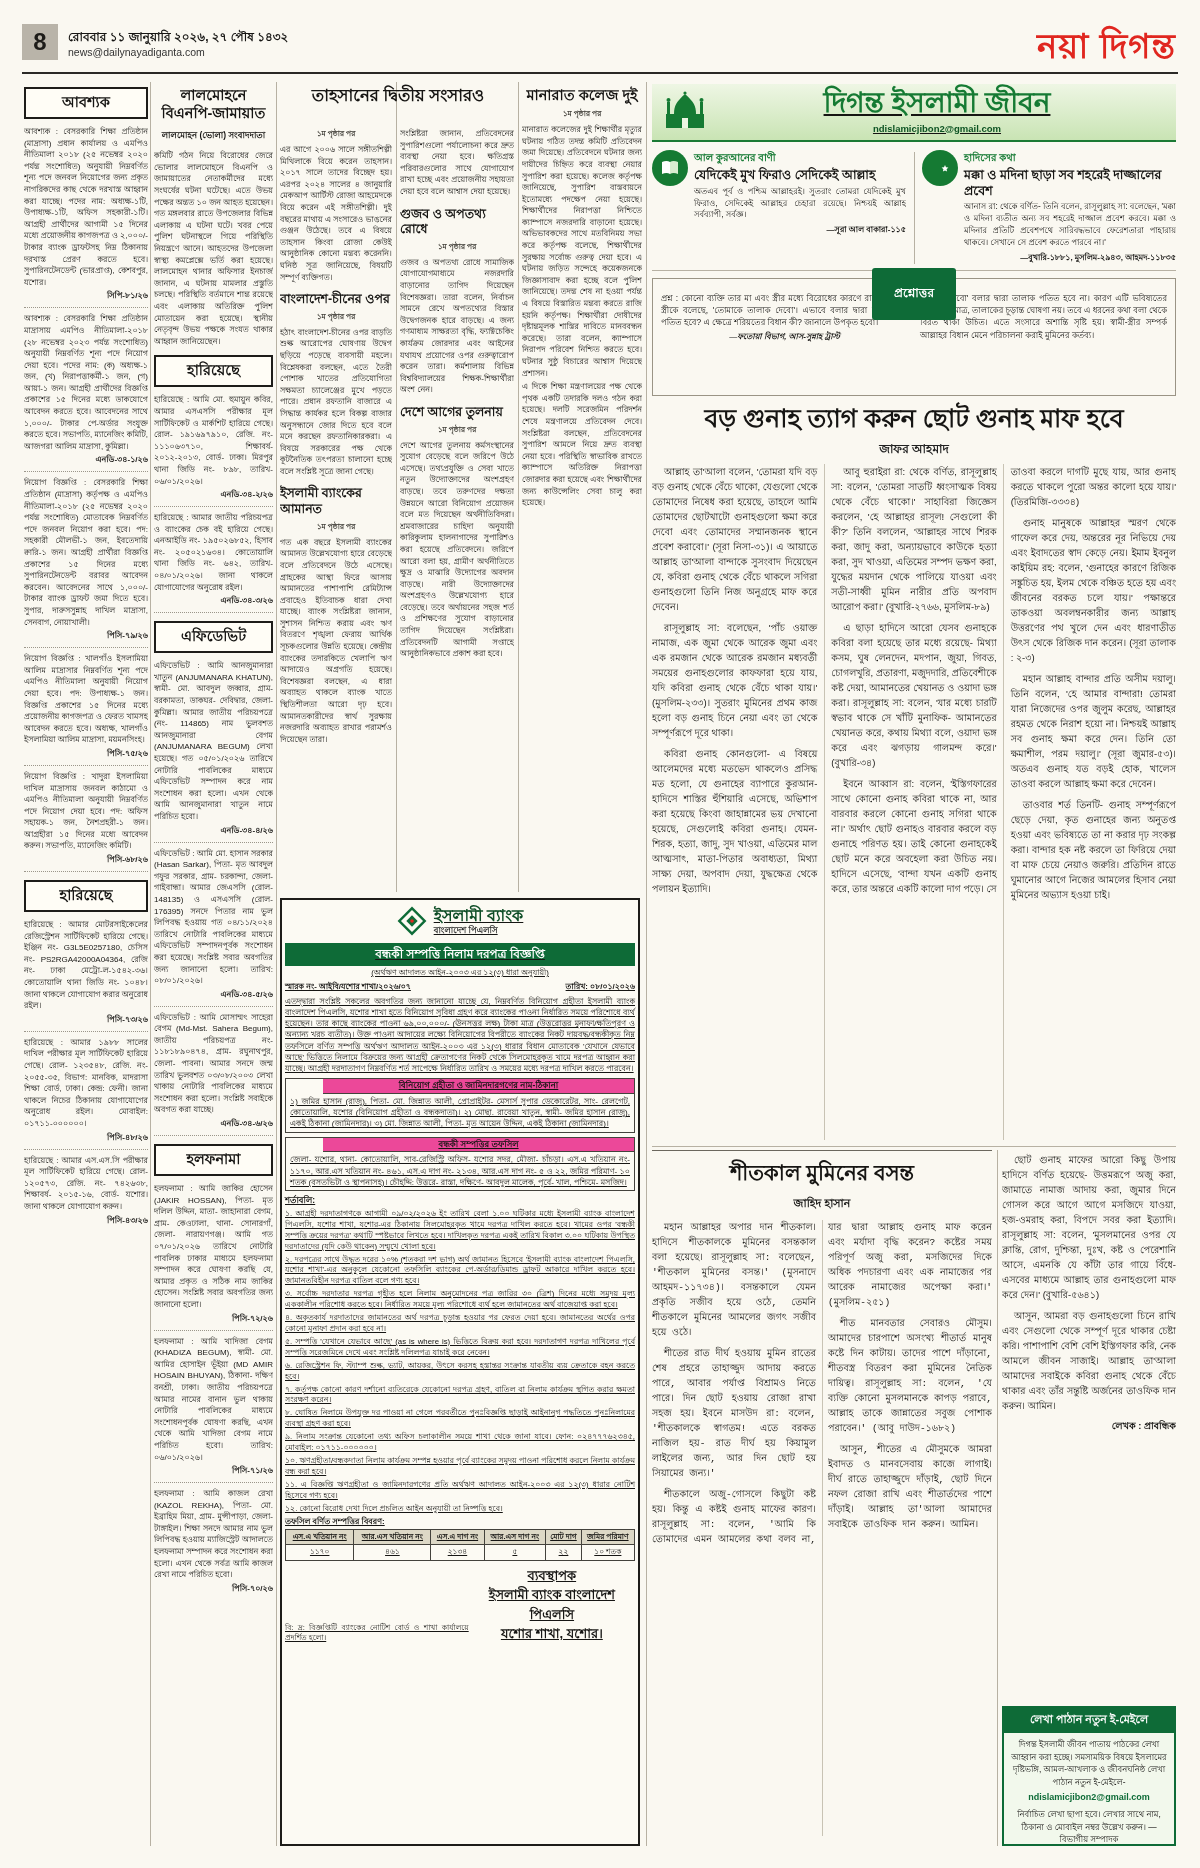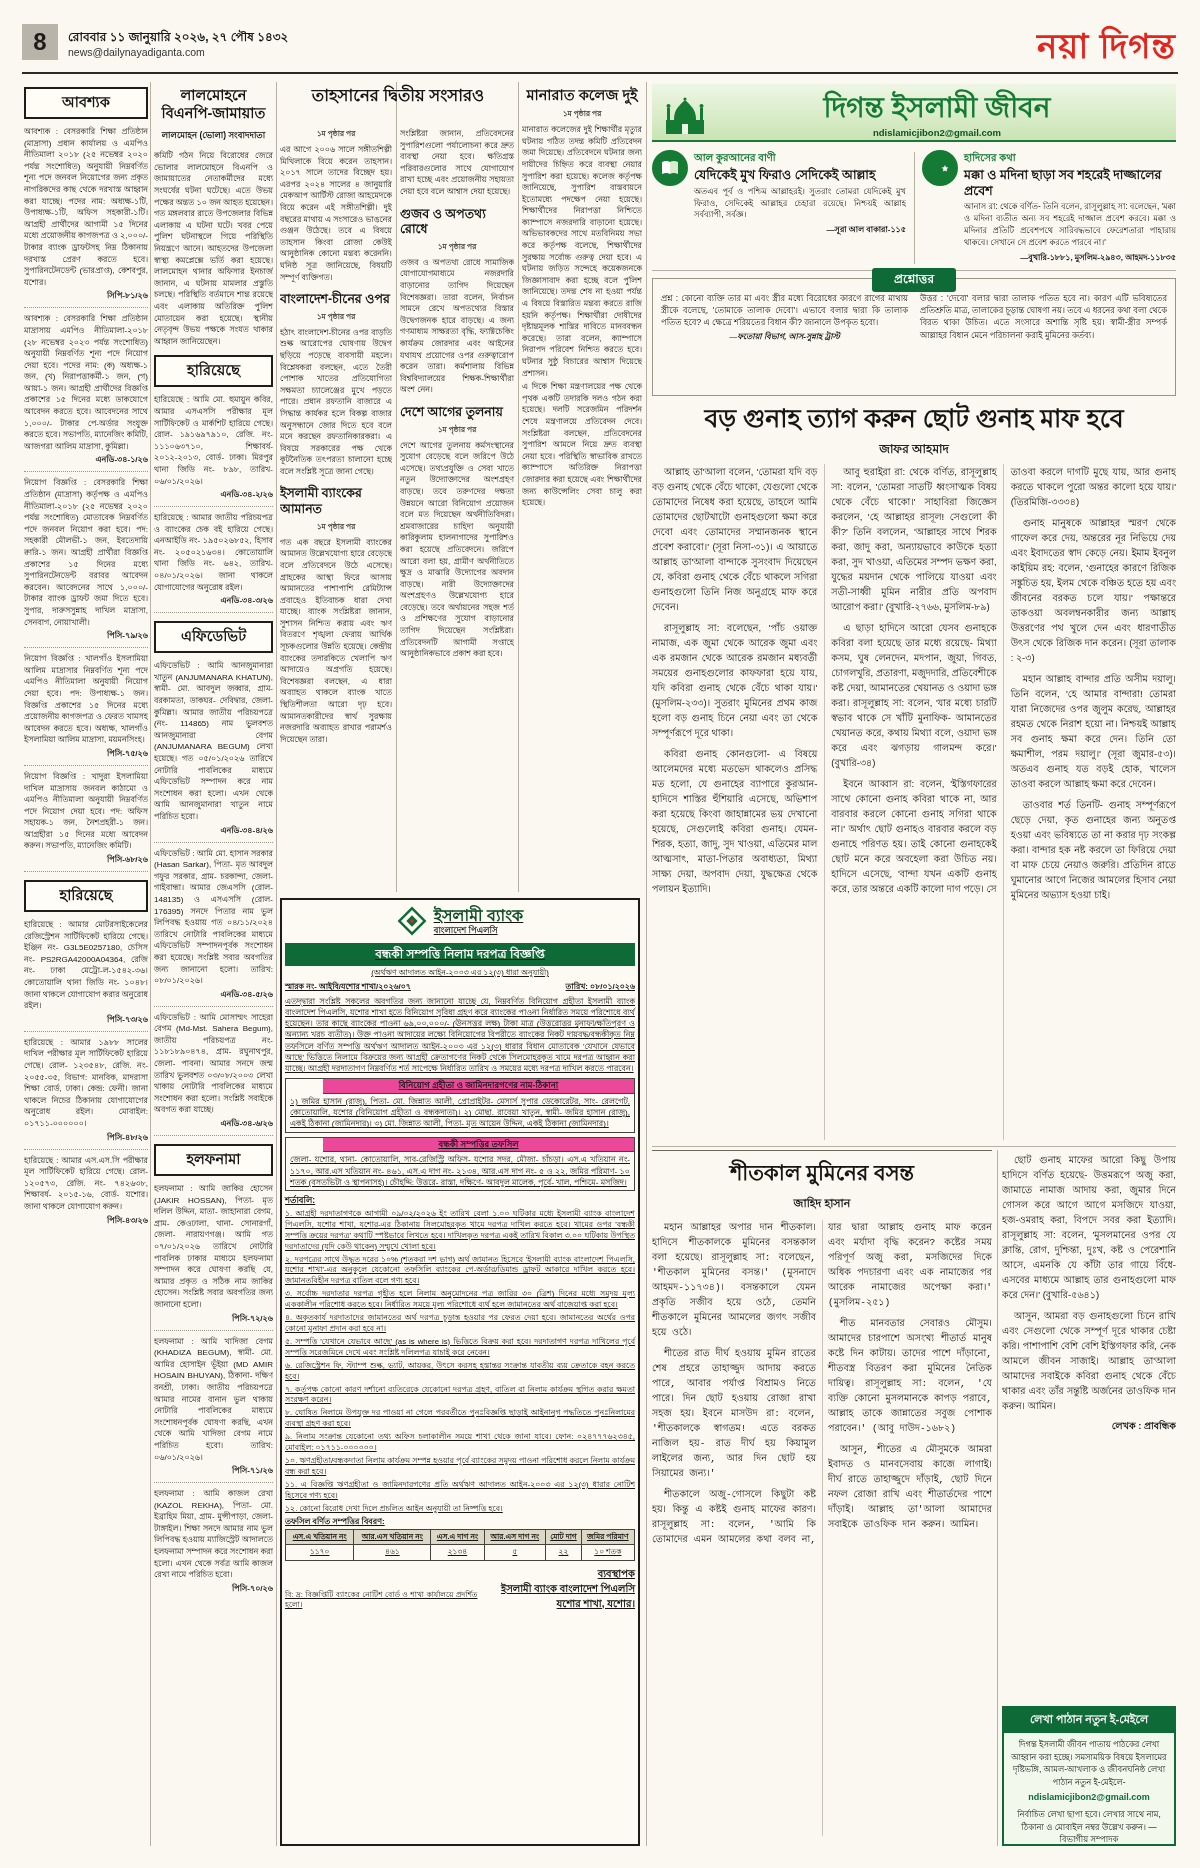--- a/index.html
+++ b/index.html
@@ -42,36 +42,36 @@
   .nt-box-h { background:#ec4899; border-bottom:1px solid #44423c; font-weight:bold; text-align:center; font-size:8.5px; padding:1px 0;margin-left:37px; }
   .nt-box-b { padding:2px 4px; text-align:justify; font-size:8px; }
   .nt-terms-h { font-weight:bold; font-size:8.5px; margin-bottom:2px; }
   .nt-term { text-align:justify; font-size:7.8px; margin-bottom:2px; }
   .nt-cap { font-weight:bold; font-size:8px; margin:2px 0 1px; }
   .nt-table { width:100%; border-collapse:collapse; margin-bottom:5px; }
   .nt-table th, .nt-table td { border:1px solid #44423c; font-size:7.5px; text-align:center; padding:2px 1px; }
   .nt-table th { background:#ddd8c6; font-weight:bold; }
   .nt-foot { display:flex; justify-content:space-between; align-items:flex-end; }
   .nt-note { font-size:7.5px; width:55%; text-align:justify; }
-  .nt-sig { font-size:10px; font-weight:bold; text-align:right; line-height:1.5; }
+  .nt-sig { font-size:13px; font-weight:bold; text-align:center; line-height:1.5; }
 
   
-  .il-band { position:absolute; left:652px; top:84px; width:524px; height:58px; background:linear-gradient(180deg,#eef6e4,#c9e4b4); border-bottom:2px solid #1b7a34; display:flex; align-items:flex-end; padding:0 10px; }
+  .il-band { position:absolute; left:652px; top:84px; width:524px; height:58px; background:linear-gradient(180deg,#eef6e4,#c9e4b4); border-bottom:2px solid #1b7a34; display:flex; align-items:center; padding:0 10px;text-decoration:underline; }
   .il-center { flex:1; text-align:center; }
   .il-title { font-size:28px; font-weight:bold; color:#157a33; line-height:1.05; }
   .il-mail { font-size:9.5px; color:#0d5323; text-decoration:none; font-weight:bold; }
   .qbox { position:absolute; top:150px; height:116px; display:flex; gap:6px; overflow:hidden; }
   .qicon { width:36px; height:36px; border-radius:50%; background:#157a33; flex:0 0 36px; display:flex; align-items:center; justify-content:center; }
   .qlabel { color:#157a33; font-weight:bold; font-size:10px; }
   .qhead { font-weight:bold; font-size:12.5px; line-height:1.25; margin:1px 0 2px; }
   .qbody { font-size:8.2px; line-height:1.45; text-align:justify; }
   .qsource { font-size:8px; font-weight:bold; text-align:right; margin-top:2px; }
 
   .qa { position:absolute; left:652px; top:278px; width:524px; height:118px; border:1px solid #9a9485; padding:13px 8px 4px; }
-  .qa-pill { position:absolute; top:-11px; left:50%; transform:translateX(-50%); background:#0e6b37; color:#fff; font-weight:bold; font-size:12px; padding:2px 22px; border-radius:3px; }
+  .qa-pill { position:absolute; top:-11px; left:50%; transform:translateX(-50%); background:#0e6b37; color:#fff; font-weight:bold; font-size:12px; padding:16px 22px; border-radius:3px; }
   .qa-cols { display:flex; gap:12px; height:96px; overflow:hidden; }
   .qa-col { flex:1; font-size:8.4px; line-height:1.45; text-align:justify; }
   .qa-src { font-style:italic; font-weight:bold; font-size:8px; text-align:center; margin-top:2px; }
 
   .art1-head { position:absolute; left:652px; top:404px; width:524px; font-size:25px; font-weight:bold; text-align:center; line-height:1.15; }
   .art1-author { position:absolute; left:652px; top:440px; width:524px; font-size:12px; font-weight:bold; text-align:center; color:#222; }
   .art1-body { position:absolute; left:652px; top:464px; width:524px; height:676px; column-count:3; column-gap:14px; column-rule:1px solid #c8c3b4; overflow:hidden; }
   .ap { font-size:9.5px; line-height:1.58; text-align:justify; margin-bottom:6px; text-indent:12px; }
   .cont-col { position:absolute; left:1002px; top:1152px; width:174px; height:548px; overflow:hidden; }
   .byline { font-size:9.5px; font-weight:bold; text-align:right; margin-top:4px; }

